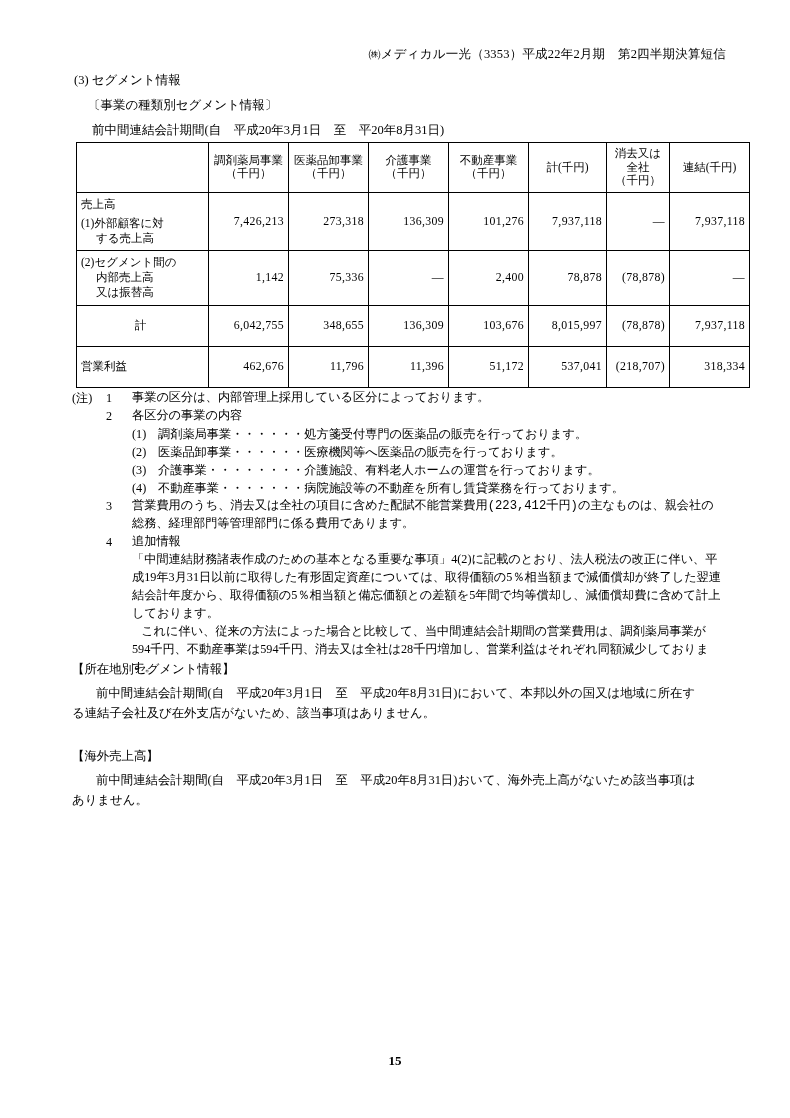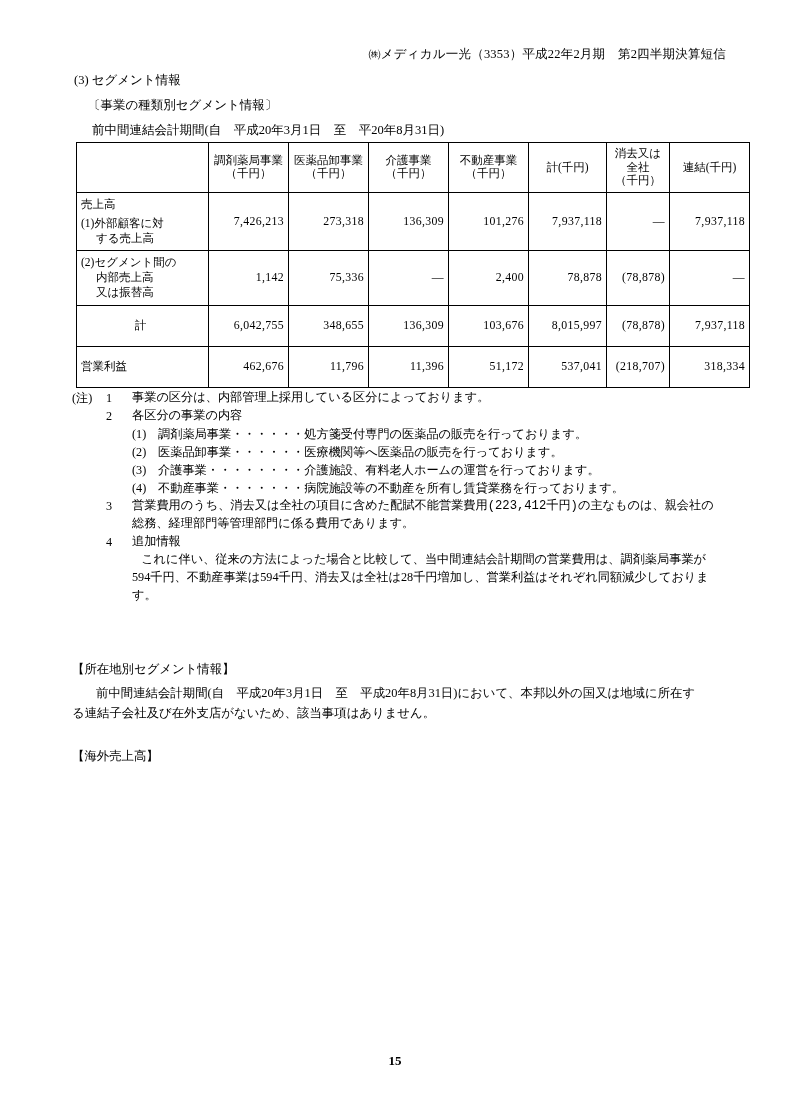--- a/index.html
+++ b/index.html
@@ -304,30 +304,35 @@
     <div class="note-row">
       <span class="note-num pad">3</span>
       <span class="note-text">営業費用のうち、消去又は全社の項目に含めた配賦不能営業費用(223,412千円)の主なものは、親会社の総務、経理部門等管理部門に係る費用であります。</span>
     </div>
 
     <div class="note-row">
       <span class="note-num pad">4</span>
       <span class="note-text">追加情報</span>
     </div>
 
+    <div class="note-para">「中間連結財務諸表作成のための基本となる重要な事項」4(2)に記載のとおり、法人税法の改正に伴い、平成19年3月31日以前に取得した有形固定資産については、取得価額の5％相当額まで減価償却が終了した翌連結会計年度から、取得価額の5％相当額と備忘価額との差額を5年間で均等償却し、減価償却費に含めて計上しております。</div>
 
     <div class="note-cont">
       <span class="first-line" style="display:inline; text-indent:12px;">&nbsp;&nbsp;&nbsp;</span><span>これに伴い、従来の方法によった場合と比較して、当中間連結会計期間の営業費用は、調剤薬局事業が594千円、不動産事業は594千円、消去又は全社は28千円増加し、営業利益はそれぞれ同額減少しております。</span>
     </div>
 
   </div>
 
   <div class="blk-title" id="loc-title">【所在地別セグメント情報】</div>
   <div class="blk-body" id="loc-body">
     <p class="indent">前中間連結会計期間(自　平成20年3月1日　至　平成20年8月31日)において、本邦以外の国又は地域に所在す</p>
     <p>る連結子会社及び在外支店がないため、該当事項はありません。</p>
   </div>
 
   <div class="blk-title" id="ovs-title">【海外売上高】</div>
+  <div class="blk-body" id="ovs-body">
+    <p class="indent">前中間連結会計期間(自　平成20年3月1日　至　平成20年8月31日)おいて、海外売上高がないため該当事項は</p>
+    <p>ありません。</p>
+  </div>
 
   <div class="page-no">15</div>
 
 </div>
 
 </body></html>

